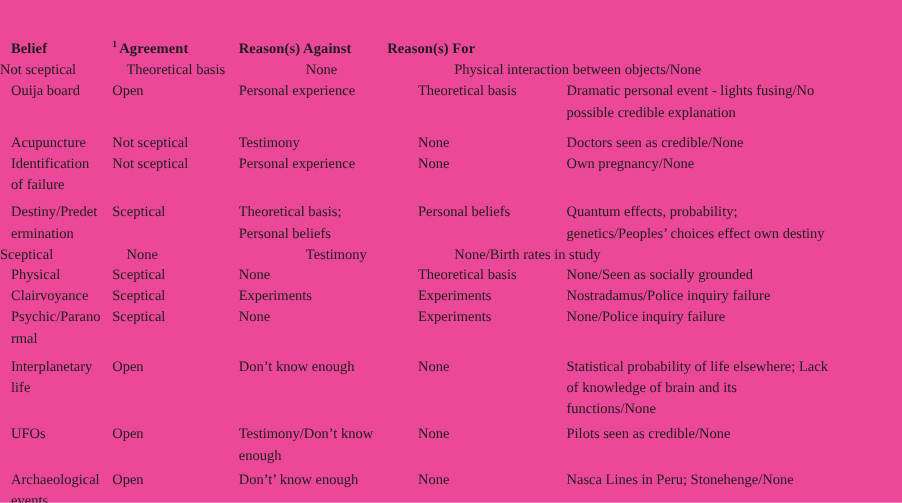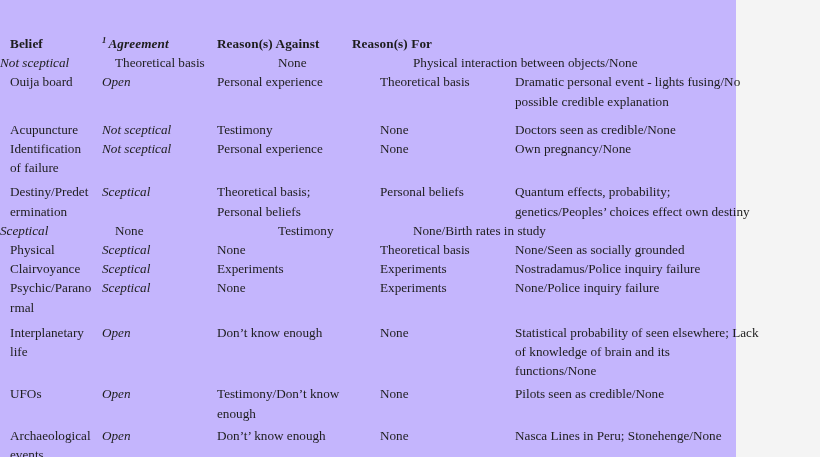--- a/index.html
+++ b/index.html
@@ -11,23 +11,23 @@
     width: 820px;
     height: 457px;
     background: #f4f4f4;
     font-family: "Liberation Serif", "DejaVu Serif", serif;
     color: #1d1d1d;
     overflow: hidden;
   }
 
   #table-root {
     position: relative;
-    width: 736px;
+    width: 820px;
     height: 457px;
-    background: #c4b5fd;
+    background: #ec4899;
   }
 
   .table-body {
     position: absolute;
     left: 0;
     top: 0;
     width: 820px;
   }
 
   .row {
@@ -42,21 +42,21 @@
     box-sizing: border-box;
     padding-right: 2px;
     white-space: pre-line;
     word-break: normal;
     overflow-wrap: normal;
     -webkit-font-smoothing: antialiased;
   }
 
   
   .col-belief   { width: 102px; padding-left: 10px; }
-  .col-agree    { width: 115px; font-style: italic; }
+  .col-agree    { width: 115px; }
   .col-for      { width: 163px; }
   .col-against  { width: 135px; }
   .col-example  { width: 297px; }
 
   .header-row .cell {
     font-weight: bold;
     letter-spacing: 0.1px;
   }
 
   .header-row {
@@ -171,21 +171,21 @@
     </div>
 
     <div class="spacer" style="height:6px;"></div>
 
     <div class="row">
       <div class="cell col-belief">Interplanetary
 life</div>
       <div class="cell col-agree">Open</div>
       <div class="cell col-for">Don’t know enough</div>
       <div class="cell col-against">None</div>
-      <div class="cell col-example">Statistical probability of seen elsewhere; Lack
+      <div class="cell col-example">Statistical probability of life elsewhere; Lack
 of knowledge of brain and its
 functions/None</div>
     </div>
 
     <div class="spacer" style="height:4px;"></div>
 
     <div class="row">
       <div class="cell col-belief">UFOs</div>
       <div class="cell col-agree">Open</div>
       <div class="cell col-for">Testimony/Don’t know

